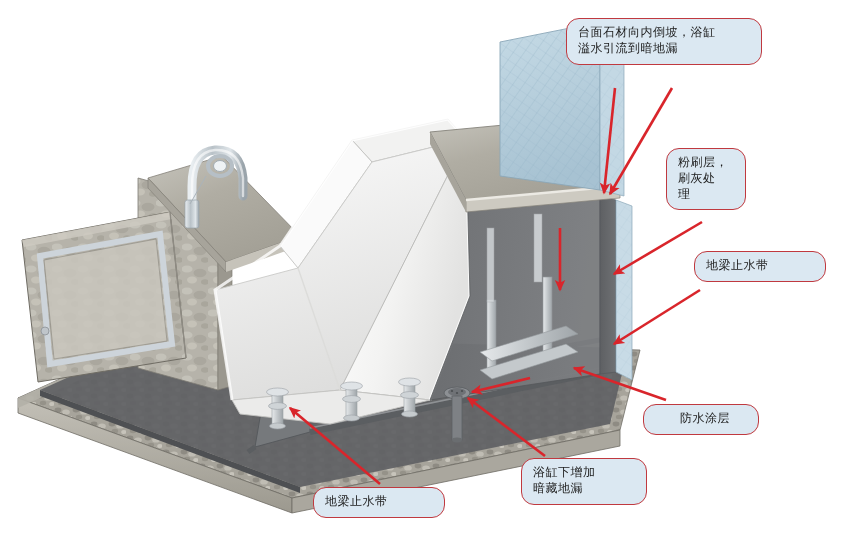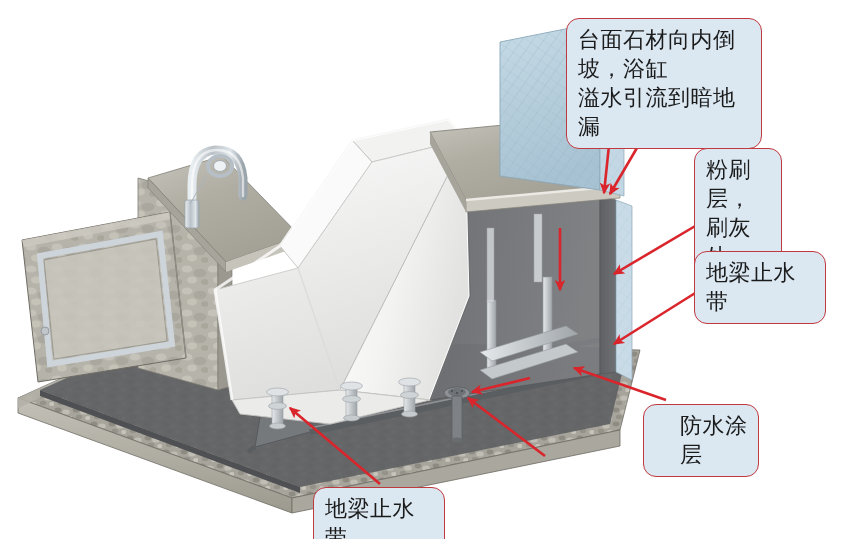--- a/index.html
+++ b/index.html
@@ -24,30 +24,30 @@
     width: 868px;
     height: 539px;
   }
   .callout {
     position: absolute;
     box-sizing: border-box;
     background: #dbe8f2;
     border: 1.6px solid #c0393f;
     border-radius: 13px;
     color: #1b1b1b;
-    font-size: 22px;
+    font-size: 12px;
     line-height: 1.32;
     letter-spacing: 0.5px;
     padding: 6px 10px 7px 11px;
     white-space: pre-line;
     z-index: 40;
     font-family: "DejaVu Sans", "Liberation Sans", sans-serif;
   }
   .callout.c1 { left: 566px; top: 18px;  width: 196px; }
-  .callout.c2 { left: 694px; top: 148px; width: 88px;  }
+  .callout.c2 { left: 666px; top: 148px; width: 80px;  }
   .callout.c3 { left: 694px; top: 251px; width: 132px; }
   .callout.c4 { left: 643px; top: 404px; width: 116px; padding-left: 36px; }
   .callout.c5 { left: 521px; top: 458px; width: 126px; }
   .callout.c6 { left: 313px; top: 487px; width: 132px; }
 </style>
 </head>
 <body>
 
 <div id="stage">
 
@@ -280,16 +280,18 @@
 溢水引流到暗地漏</div>
 
   <div class="callout c2">粉刷层，
 刷灰处
 理</div>
 
   <div class="callout c3">地梁止水带</div>
 
   <div class="callout c4">防水涂层</div>
 
+  <div class="callout c5">浴缸下增加
+暗藏地漏</div>
 
   <div class="callout c6">地梁止水带</div>
 
 </div>
 
 </body></html>

